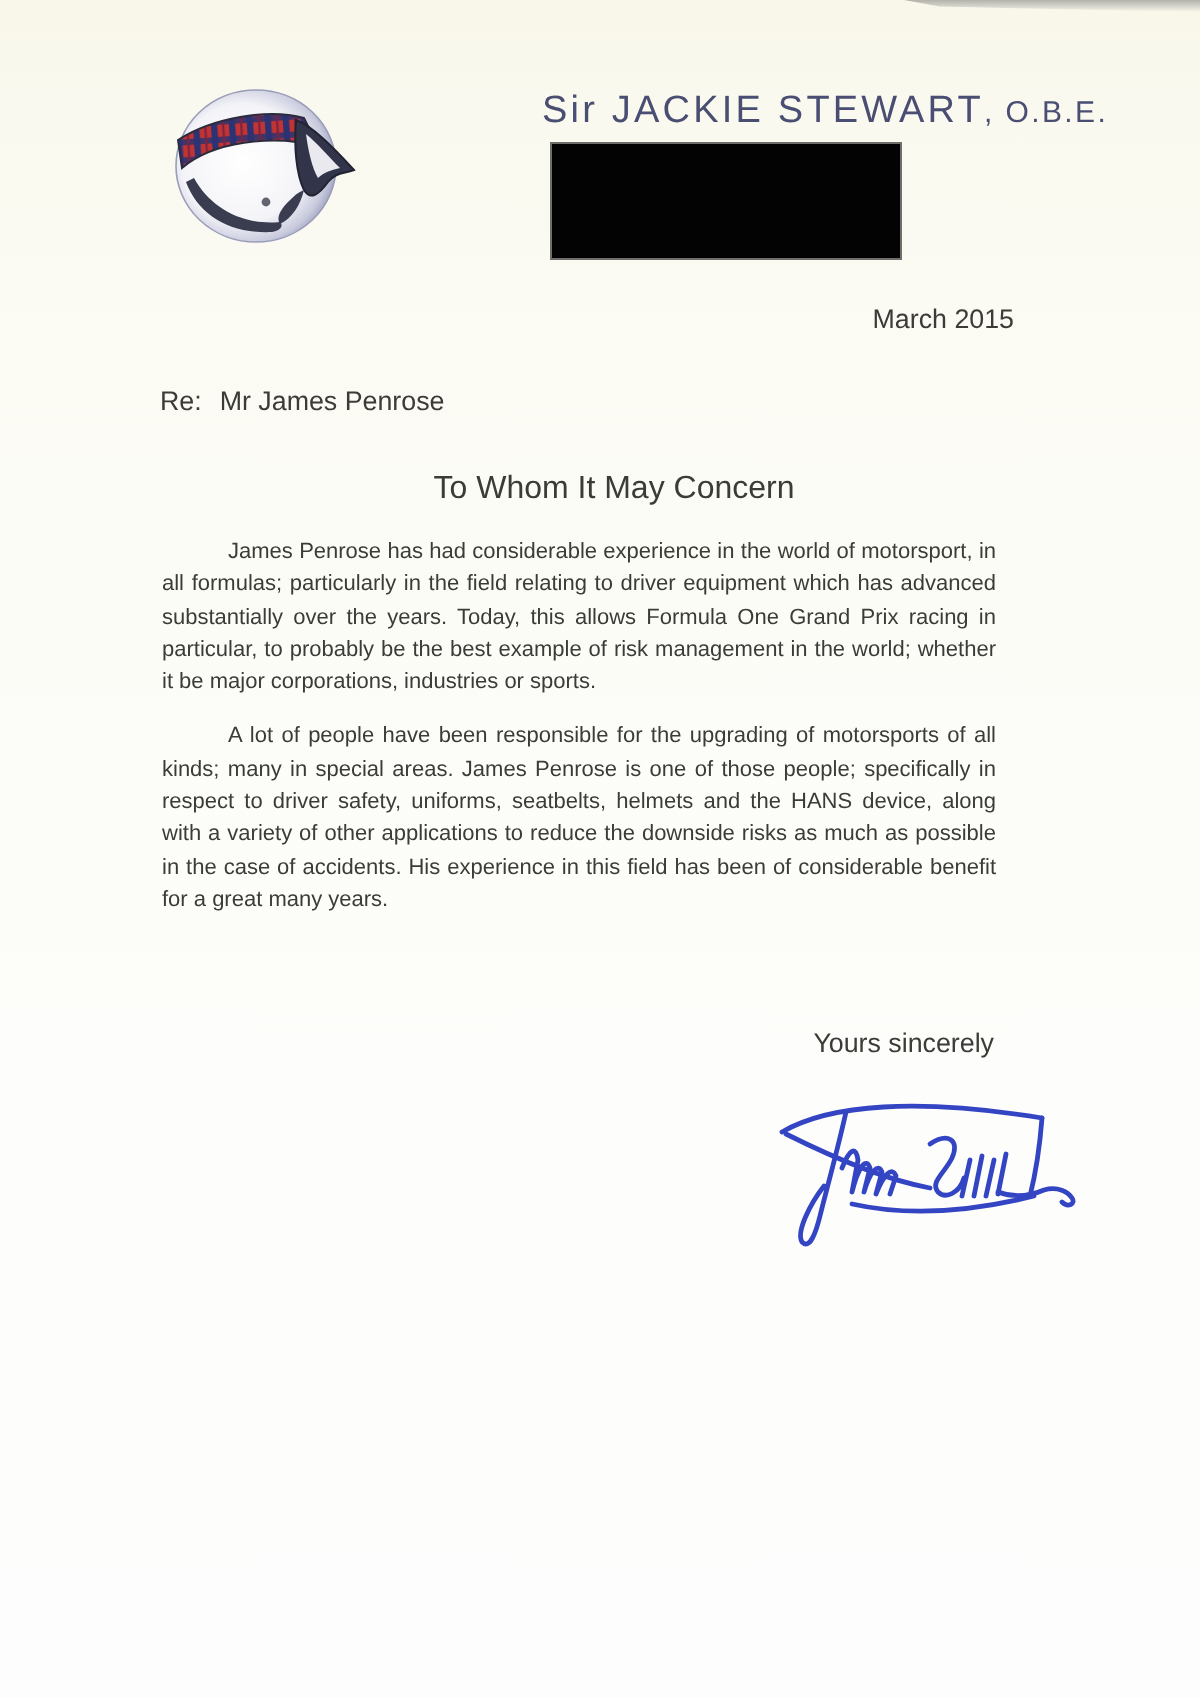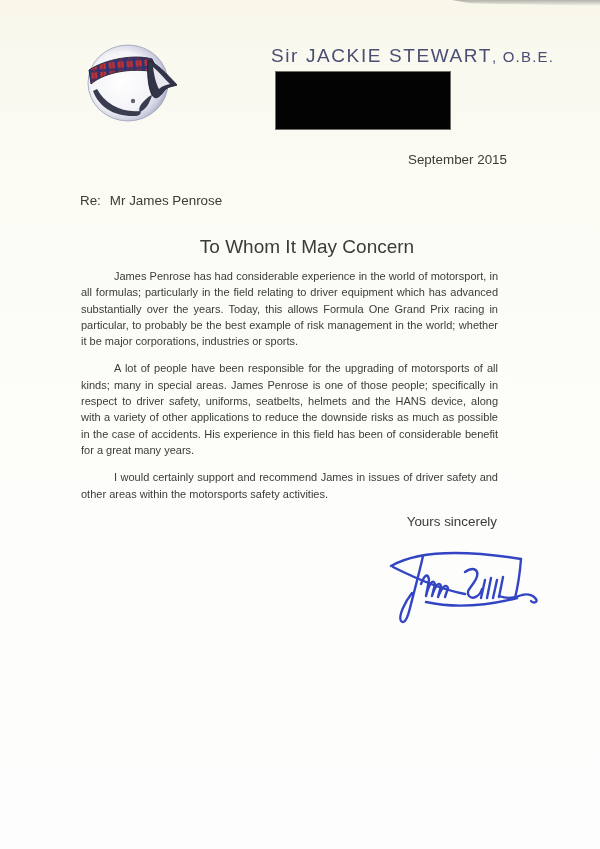--- a/index.html
+++ b/index.html
@@ -35,21 +35,21 @@
     position:absolute;top:152px;right:93px;
     font-size:13.4px;color:#3b3b38;
   }
   .re-line{
     position:absolute;left:80px;top:193px;
     font-size:13.4px;color:#3b3b38;
   }
   .re-line .re-subject{margin-left:9px;margin-top:48px;}
   .salutation{
     position:absolute;left:87px;top:236px;width:440px;
-    text-align:center;font-size:19px;color:#3b3b38;
+    text-align:center;font-size:16px;color:#3b3b38;
   }
   .body-text{
     position:absolute;left:81px;top:268px;width:417px;
     font-size:11px;line-height:16.3px;color:#3b3b38;
   }
   .body-text p{
     margin:0 0 11px 0;
     text-align:justify;
     text-indent:33px;
   }
@@ -94,32 +94,31 @@
 
   <circle cx="47" cy="58" r="2.2" fill="#62646f"></circle>
 </svg>
 
 <div class="letterhead-name">
   <span>Sir</span><span> </span><span>JACKIE STEWART</span><span class="obe">, O.B.E.</span>
 </div>
 
 <div class="redaction"></div>
 
-<div class="date">September 2015</div>
+<div class="date">March 2015</div>
 
 <div class="re-line">
   <span>Re:</span><span class="re-subject">Mr James Penrose</span>
 </div>
 
 <div class="salutation">To Whom It May Concern</div>
 
 <div class="body-text">
   <p>James Penrose has had considerable experience in the world of motorsport, in all formulas; particularly in the field relating to driver equipment which has advanced substantially over the years. Today, this allows Formula One Grand Prix racing in particular, to probably be the best example of risk management in the world; whether it be major corporations, industries or sports.</p>
   <p>A lot of people have been responsible for the upgrading of motorsports of all kinds; many in special areas.  James Penrose is one of those people; specifically in respect to driver safety, uniforms, seatbelts, helmets and the HANS device, along with a variety of other applications to reduce the downside risks as much as possible in the case of accidents.  His experience in this field has been of considerable benefit for a great many years.</p>
-  <p>I would certainly support and recommend James in issues of driver safety and other areas within the motorsports safety activities.</p>
 </div>
 
 <div class="closing">Yours sincerely</div>
 
 <svg class="signature" viewBox="0 0 164 96" aria-hidden="true">
   <g fill="none" stroke="#2a3cc2" stroke-width="2.4" stroke-linecap="round" stroke-linejoin="round" opacity="0.95">
 
     <path d="M10,30 C34,16 78,13 140,23"></path>
 
     <path d="M140,23 C139,36 137,50 134,62"></path>

